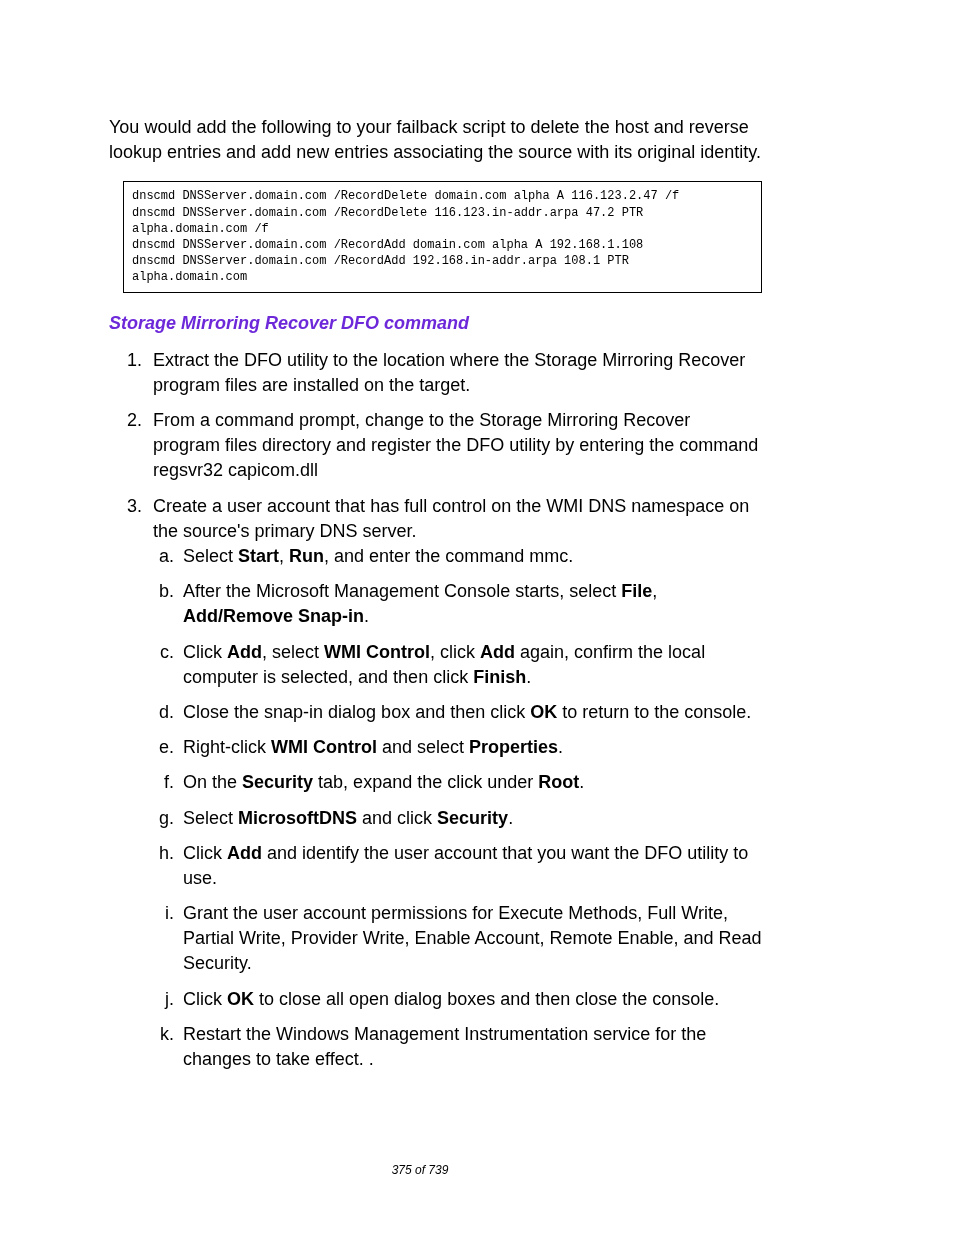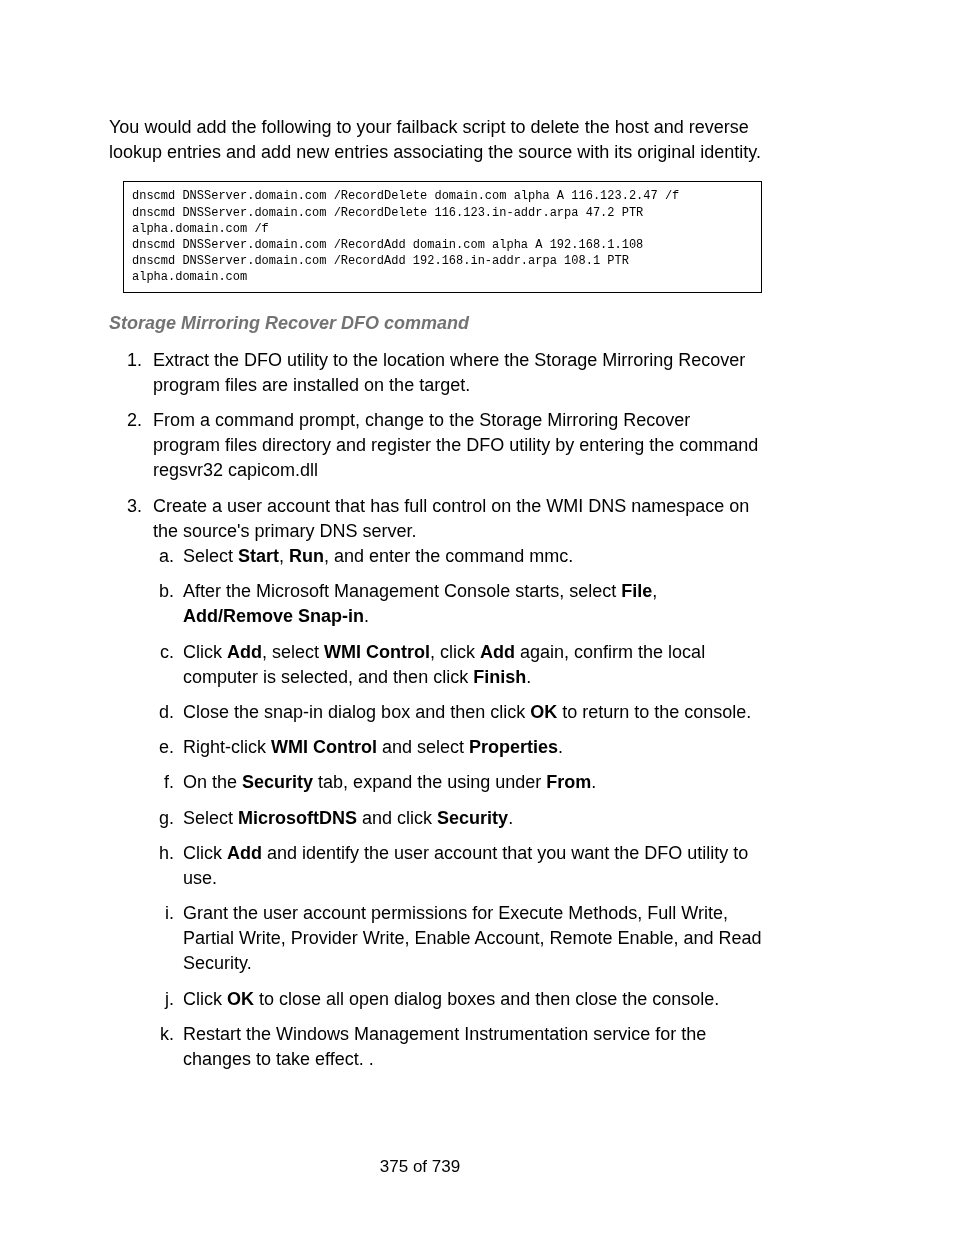--- a/index.html
+++ b/index.html
@@ -25,21 +25,21 @@
     border: 1.5px solid #000;
     font-family: "Courier New", Courier, monospace;
     font-size: 12px;
     padding: 6px 8px;
     margin: 16px 0 18px 14px;
     line-height: 1.35;
     white-space: pre;
     overflow: hidden;
   }
   .section-heading {
-    color: #737373;
+    color: #6d28d9;
     font-style: italic;
     font-weight: bold;
     font-size: 18px;
     margin: 14px 0 12px 0;
   }
   ol.numbered {
     margin: 12px 0 0 38px;
     padding: 0;
   }
   ol.numbered > li {
@@ -54,21 +54,22 @@
   ol.lettered > li {
     margin-bottom: 10px;
     padding-left: 4px;
   }
   .footer {
     position: absolute;
     bottom: 56px;
     width: 100%;
     left: 0;
     text-align: center;
-    font-size: 17px;
+    font-size: 12px;
+    font-style: italic;
   }
   strong { font-weight: bold; }
 </style>
 </head>
 <body>
 
 <div class="page">
 
   <p>You would add the following to your failback script to delete the host and reverse lookup entries and add new entries associating the source with its original identity.</p>
 
@@ -98,21 +99,21 @@
         <li>
           <span>Click </span><strong>Add</strong><span>, select </span><strong>WMI Control</strong><span>, click </span><strong>Add</strong><span> again, confirm the local computer is selected, and then click </span><strong>Finish</strong><span>.</span>
         </li>
         <li>
           <span>Close the snap-in dialog box and then click </span><strong>OK</strong><span> to return to the console.</span>
         </li>
         <li>
           <span>Right-click </span><strong>WMI Control</strong><span> and select </span><strong>Properties</strong><span>.</span>
         </li>
         <li>
-          <span>On the </span><strong>Security</strong><span> tab, expand the using under </span><strong>From</strong><span>.</span>
+          <span>On the </span><strong>Security</strong><span> tab, expand the click under </span><strong>Root</strong><span>.</span>
         </li>
         <li>
           <span>Select </span><strong>MicrosoftDNS</strong><span> and click </span><strong>Security</strong><span>.</span>
         </li>
         <li>
           <span>Click </span><strong>Add</strong><span> and identify the user account that you want the DFO utility to use.</span>
         </li>
         <li>Grant the user account permissions for Execute Methods, Full Write, Partial Write, Provider Write, Enable Account, Remote Enable, and Read Security.</li>
         <li>
           <span>Click </span><strong>OK</strong><span> to close all open dialog boxes and then close the console.</span>

